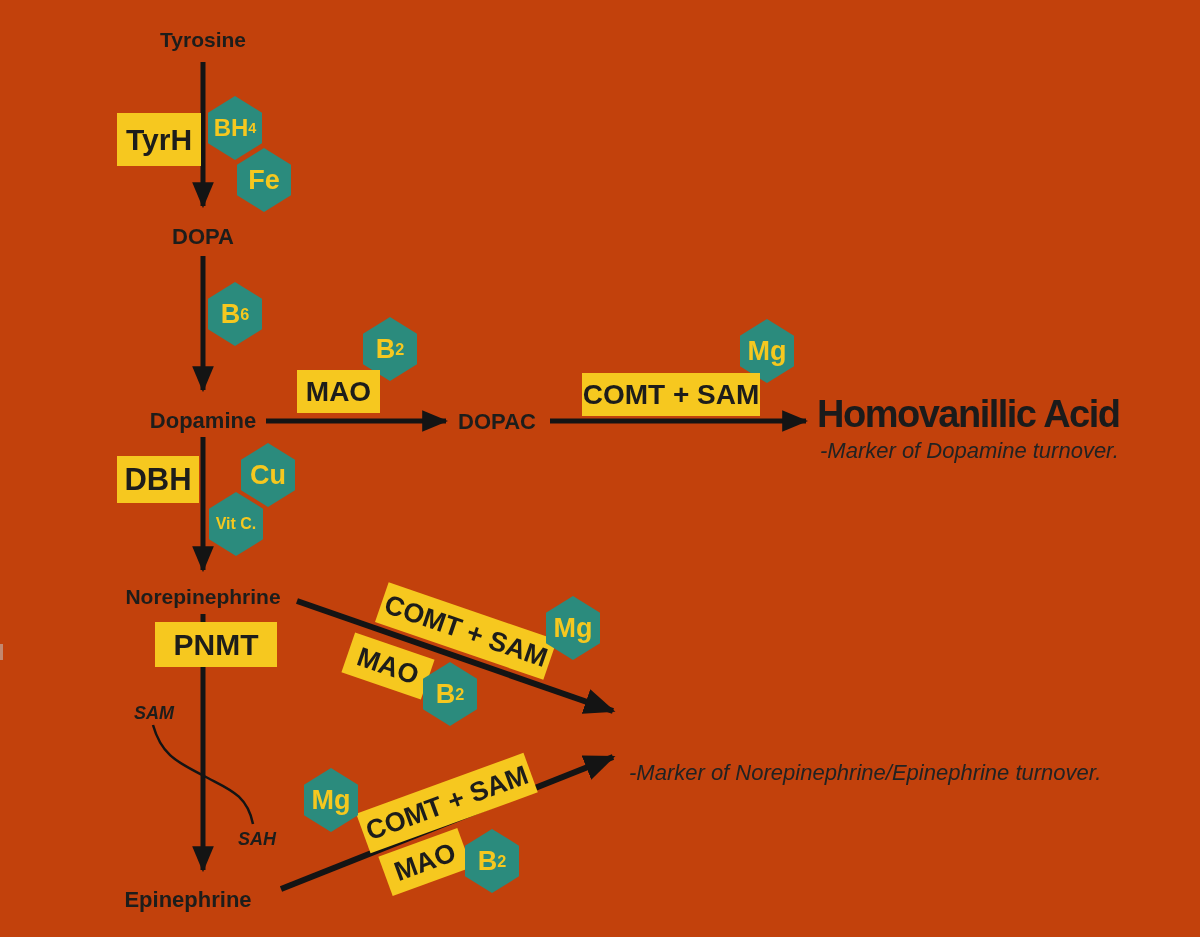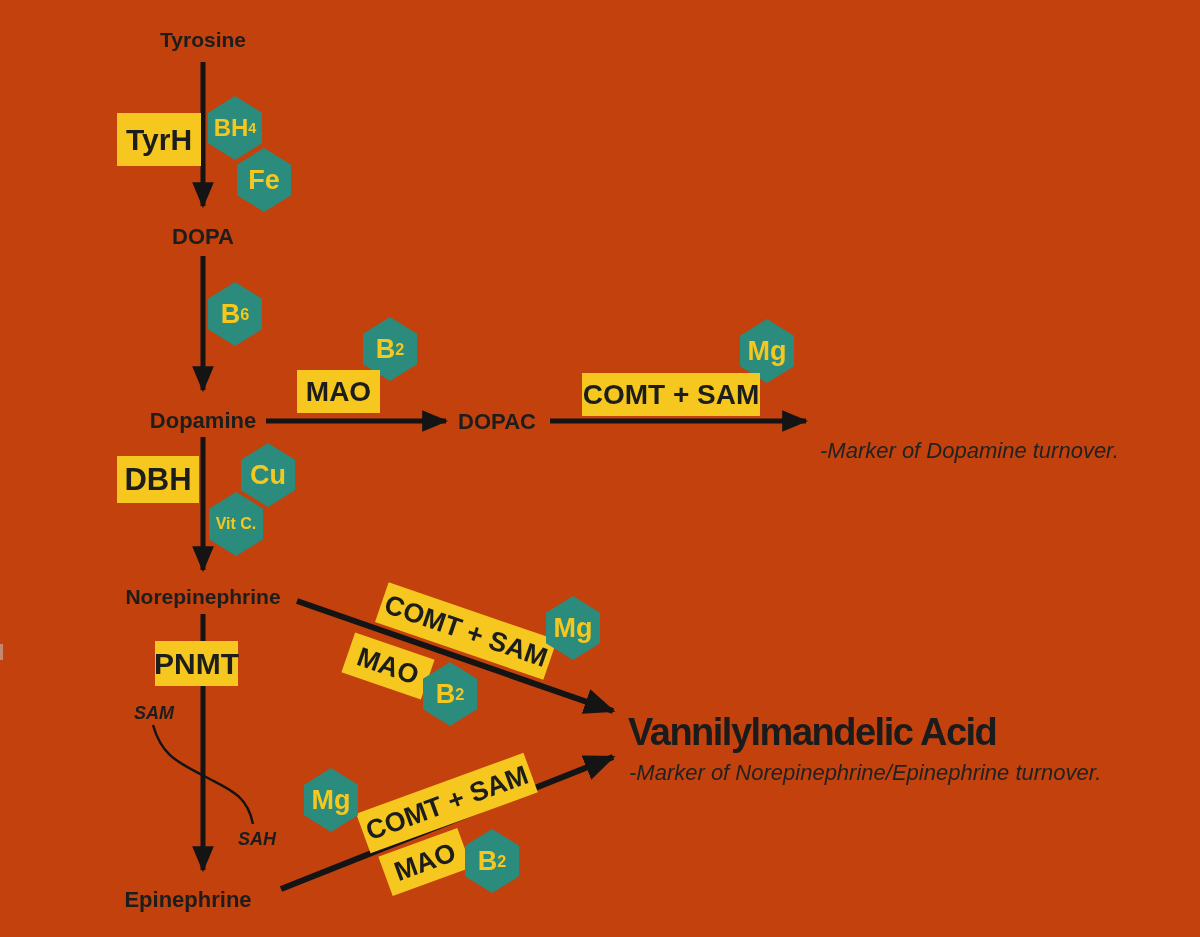--- a/index.html
+++ b/index.html
@@ -112,28 +112,28 @@
   </div>
   <div class="hex front" style="left:465px;top:829px;">
     <span>B</span>
       <sub>2</sub>
   </div>
 
   <div class="enzyme-box" style="left:117px;top:113px;width:84px;height:53px;font-size:30px;">TyrH</div>
   <div class="enzyme-box" style="left:297px;top:370px;width:83px;height:43px;font-size:28px;">MAO</div>
   <div class="enzyme-box" style="left:582px;top:373px;width:178px;height:43px;font-size:28px;">COMT + SAM</div>
   <div class="enzyme-box" style="left:117px;top:456px;width:82px;height:47px;font-size:31px;">DBH</div>
-  <div class="enzyme-box" style="left:155px;top:641px;width:83px;height:45px;font-size:30px;">PNMT</div>
+  <div class="enzyme-box" style="left:155px;top:622px;width:122px;height:45px;font-size:30px;">PNMT</div>
 
   <div class="enzyme-box" style="left:377px;top:610px;width:178px;height:42px;font-size:27px;transform:rotate(19deg);">COMT + SAM</div>
   <div class="enzyme-box" style="left:346px;top:645px;width:84px;height:42px;font-size:27px;transform:rotate(19deg);">MAO</div>
   <div class="enzyme-box" style="left:358px;top:782px;width:178px;height:42px;font-size:27px;transform:rotate(-20deg);">COMT + SAM</div>
   <div class="enzyme-box" style="left:383px;top:841px;width:84px;height:42px;font-size:27px;transform:rotate(-20deg);">MAO</div>
 
   <div class="transfer-label" style="left:134px;top:703px;">SAM</div>
   <div class="transfer-label" style="left:238px;top:829px;">SAH</div>
 
+  <div class="product-title" style="left:817px;top:393px;">Homovanillic Acid</div>
   <div class="product-marker" style="left:820px;top:438px;">-Marker of Dopamine turnover.</div>
-  <div class="product-title" style="left:628px;top:711px;">Vannilylmandelic Acid</div>
   <div class="product-marker" style="left:629px;top:760px;">-Marker of Norepinephrine/Epinephrine turnover.</div>
 
   <div class="edge-artifact"></div>
 </div>
 
 </body></html>

